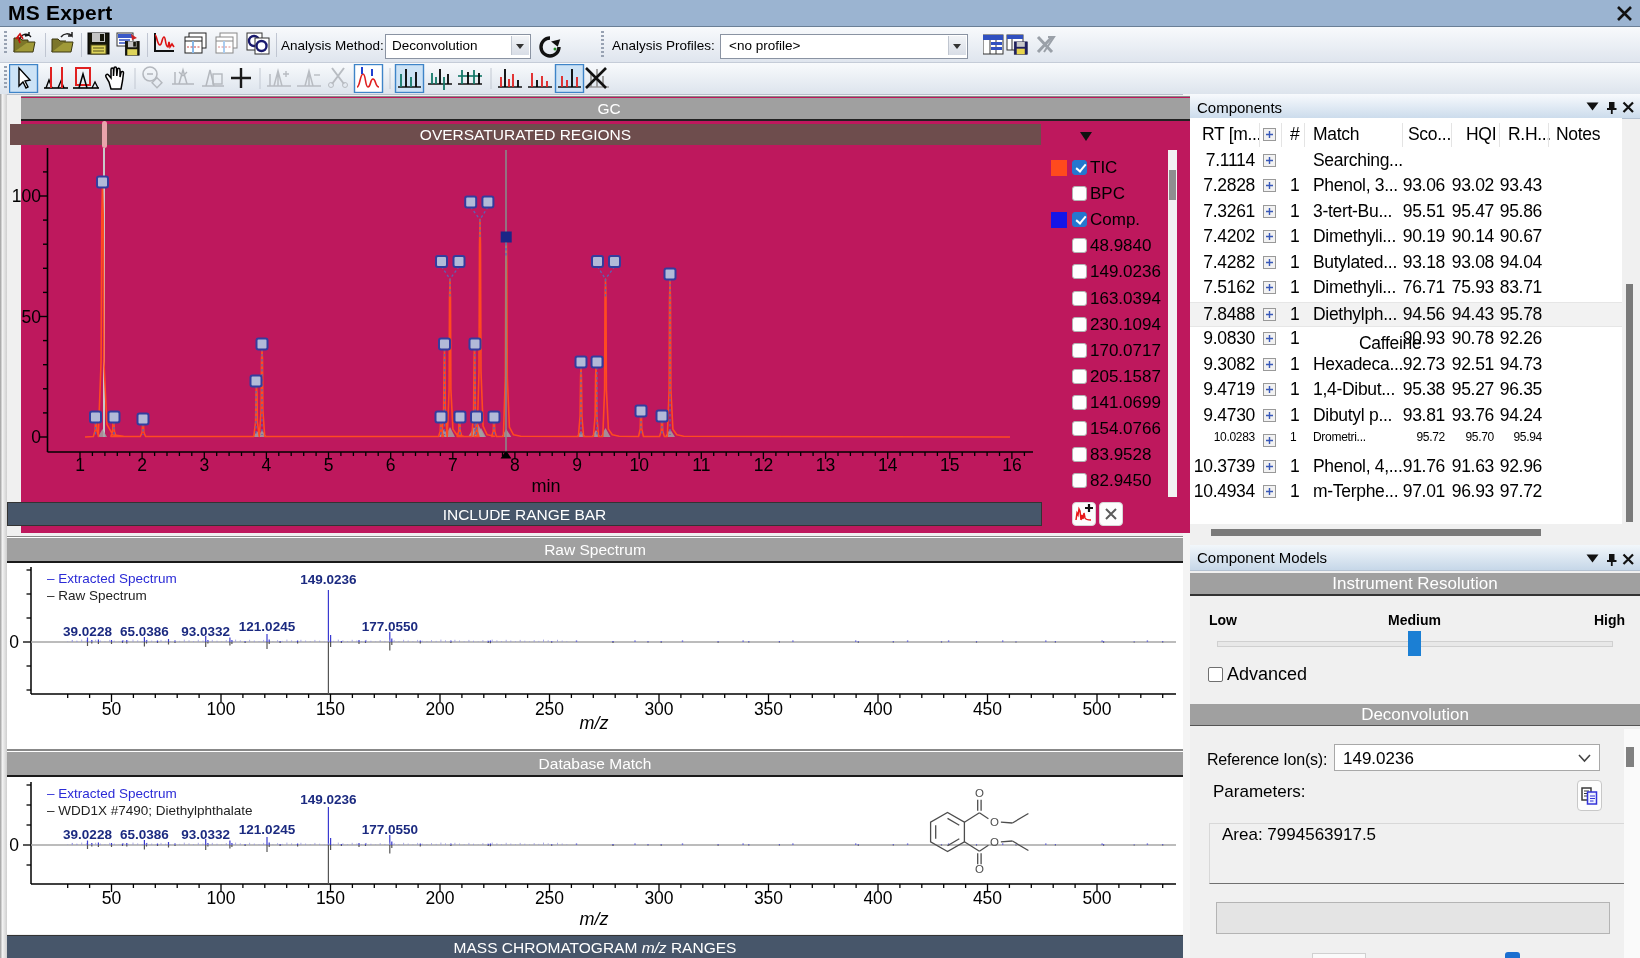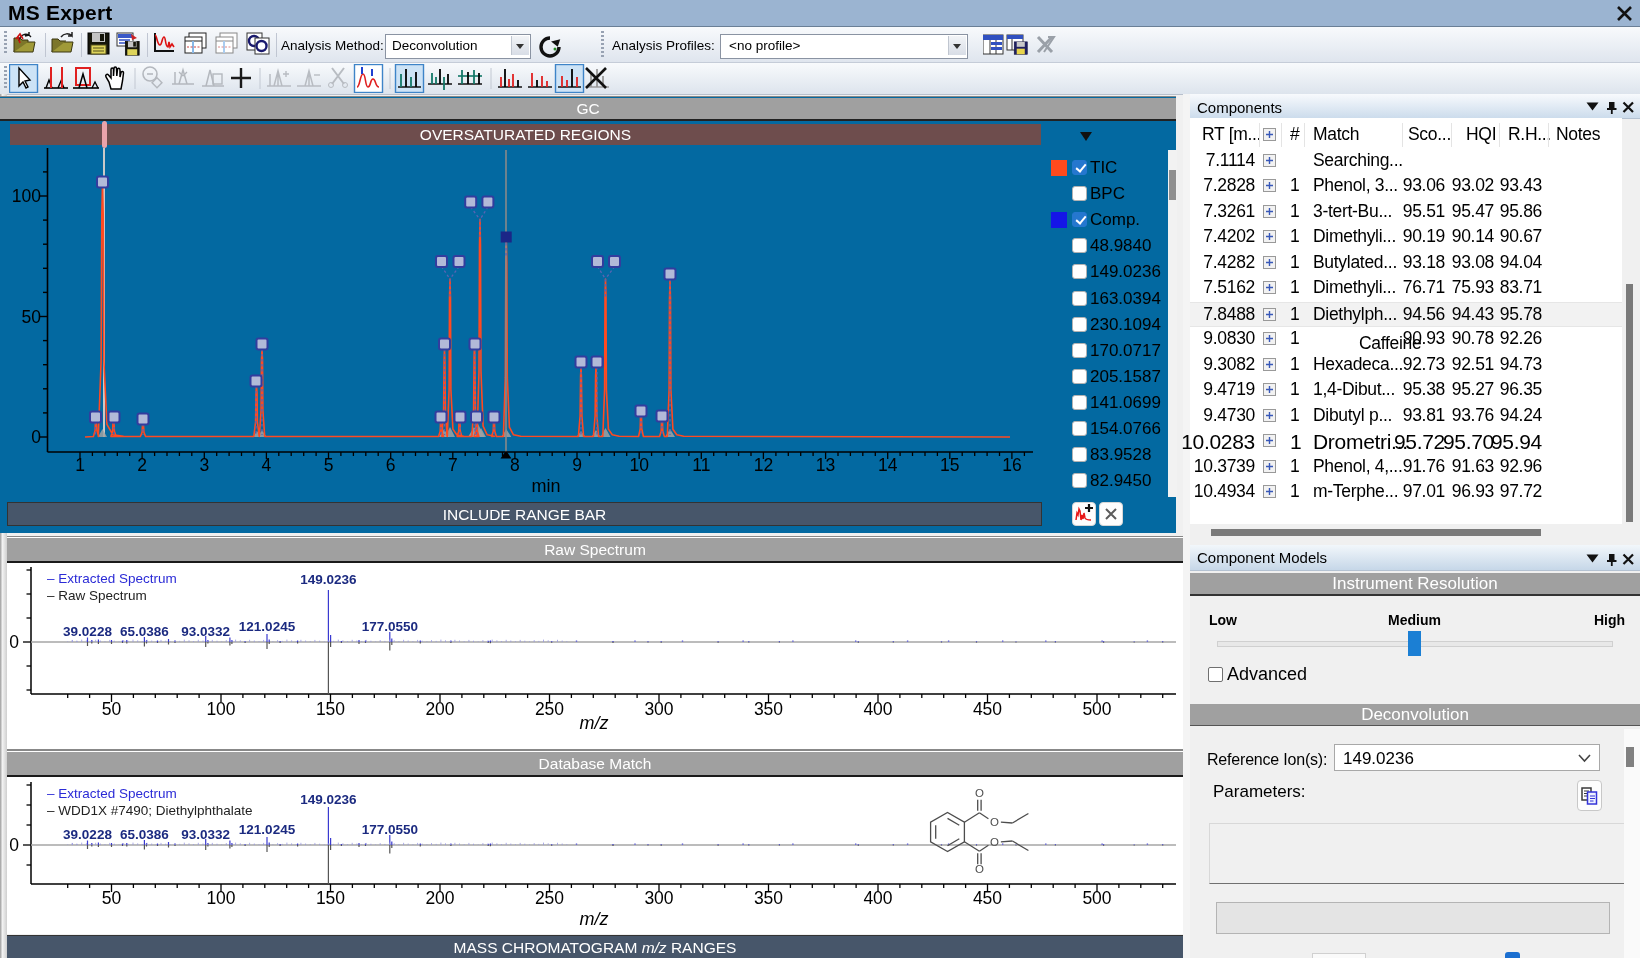--- a/index.html
+++ b/index.html
@@ -264,21 +264,21 @@
 </svg>
 <svg class="abs" style="left:582px;top:64px" width="30" height="29">
 <line x1="4" y1="23" x2="27" y2="23" stroke="#999" stroke-width="1.4"></line>
 <line x1="9" y1="10" x2="9" y2="23" stroke="#999" stroke-width="1.8"></line>
 <line x1="15" y1="5" x2="15" y2="23" stroke="#999" stroke-width="1.8"></line>
 <line x1="21" y1="12" x2="21" y2="23" stroke="#999" stroke-width="1.8"></line>
 <path d="M4,4 L24,24 M24,4 L4,24" stroke="#111" stroke-width="2.6"></path>
 </svg>
 <div class="abs" style="left:0;top:94px;width:7px;height:864px;background:linear-gradient(90deg,#9a9a9a,#f2f2f2 35%,#cfcfcf);"></div>
 <div class="abs" style="left:1183px;top:94px;width:7px;height:864px;background:#f4f4f4;"></div>
-<div class="abs" style="left:0;top:96px;width:1176px;height:436px;background:#0369a1;border-top:1px solid #888;">
+<div class="abs" style="left:21px;top:96px;width:1176px;height:436px;background:#be185d;border-top:1px solid #888;">
 <div class="hdr-gray abs" style="left:0;top:1px;width:1176px;height:21px;line-height:21px;border-bottom:2px solid #222;">GC</div>
 </div>
 <div class="abs" style="left:10px;top:124px;width:1031px;height:21px;background:#6e4d4d;color:#fff;text-align:center;font-size:15.5px;line-height:21px;">OVERSATURATED REGIONS</div>
 <div class="abs" style="left:102px;top:121px;width:5px;height:27px;background:#e9a3ab;border-radius:3px;"></div>
 <svg class="abs" style="left:7px;top:120px" width="1038" height="382">
 <line x1="40.5" y1="28" x2="40.5" y2="332" stroke="#000" stroke-width="1.6"></line>
 <line x1="40.5" y1="332" x2="1026" y2="332" stroke="#000" stroke-width="1.6"></line>
 <line x1="32.5" y1="317.0" x2="40.5" y2="317.0" stroke="#000" stroke-width="1.4"></line>
 <line x1="36.0" y1="292.9" x2="40.5" y2="292.9" stroke="#000" stroke-width="1.4"></line>
 <line x1="36.0" y1="268.8" x2="40.5" y2="268.8" stroke="#000" stroke-width="1.4"></line>
@@ -1299,21 +1299,21 @@
       <svg width="11" height="11" style="display:block">
         <path d="M2,5.5 h7 M5.5,2 v7" stroke="#3858b8" stroke-width="1.4"></path>
       </svg>
     </div>
     <span class="abs" style="left:100px;top:1px;">1</span>
     <span class="abs" style="left:123px;top:1px;">Dibutyl p...</span>
     <span class="abs" style="left:255px;top:1px;width:0;direction:rtl;">93.81</span>
     <span class="abs" style="left:304px;top:1px;width:0;direction:rtl;">93.76</span>
     <span class="abs" style="left:352px;top:1px;width:0;direction:rtl;">94.24</span>
   </div>
-<div class="abs" style="left:1190px;top:429.0px;width:432px;height:25.5px;font-size:21px;letter-spacing:-0.3px;">
+<div class="abs" style="left:1190px;top:429.0px;width:432px;height:25.5px;font-size:12px;letter-spacing:-0.3px;">
     <span class="abs" style="left:65px;top:1px;width:0;direction:rtl;">10.0283</span>
     <div class="abs" style="left:73px;top:5px;width:13px;height:13px;border:1px solid #999;background:#f2f2f2;box-sizing:border-box;">
       <svg width="11" height="11" style="display:block">
         <path d="M2,5.5 h7 M5.5,2 v7" stroke="#3858b8" stroke-width="1.4"></path>
       </svg>
     </div>
     <span class="abs" style="left:100px;top:1px;">1</span>
     <span class="abs" style="left:123px;top:1px;">Drometri...</span>
     <span class="abs" style="left:255px;top:1px;width:0;direction:rtl;">95.72</span>
     <span class="abs" style="left:304px;top:1px;width:0;direction:rtl;">95.70</span>
@@ -1384,17 +1384,18 @@
       <g transform="translate(4,7)">
         <rect x="0" y="0" width="9" height="12" fill="#fff" stroke="#3a3a3a" stroke-width="1.5"></rect>
         <path d="M2,3 h5 M2,5.5 h5 M2,8 h3.5" stroke="#3a3a3a"></path>
         <rect x="5.5" y="4" width="9" height="12" fill="#eef2ff" stroke="#3434d8" stroke-width="1.5"></rect>
         <path d="M8,8 h5 M8,10.5 h5 M8,13 h3.5" stroke="#3434d8"></path>
       </g>
     </svg>
   </div>
 <div class="abs" style="left:1207px;top:782px;font-size:17px;margin-left:6px;">Parameters:</div>
 <div class="abs" style="left:1209px;top:823px;width:423px;height:61px;background:#f0f0f0;border:1px solid #d8d8d8;border-bottom:1px solid #707070;box-sizing:border-box;overflow:hidden;font-size:17px;">
+    <div style="margin:0 0 0 12px;line-height:22.5px;">Area: 7994563917.5</div>
   </div>
 <div class="abs" style="left:1216px;top:902px;width:394px;height:32px;background:#e4e4e4;border:1px solid #b4b4b4;box-sizing:border-box;"></div>
 <div class="abs" style="left:1624px;top:729px;width:16px;height:229px;background:#fafafa;"></div>
 <div class="abs" style="left:1626px;top:747px;width:8px;height:20px;background:#808080;"></div>
 <div class="abs" style="left:1312px;top:953px;width:52px;height:5px;background:#fafafa;border:1px solid #d0d0d0;border-bottom:none;"></div>
 <div class="abs" style="left:1505px;top:952px;width:15px;height:6px;background:#1b6fd0;border-radius:3px 3px 0 0;"></div>
 </body></html>

